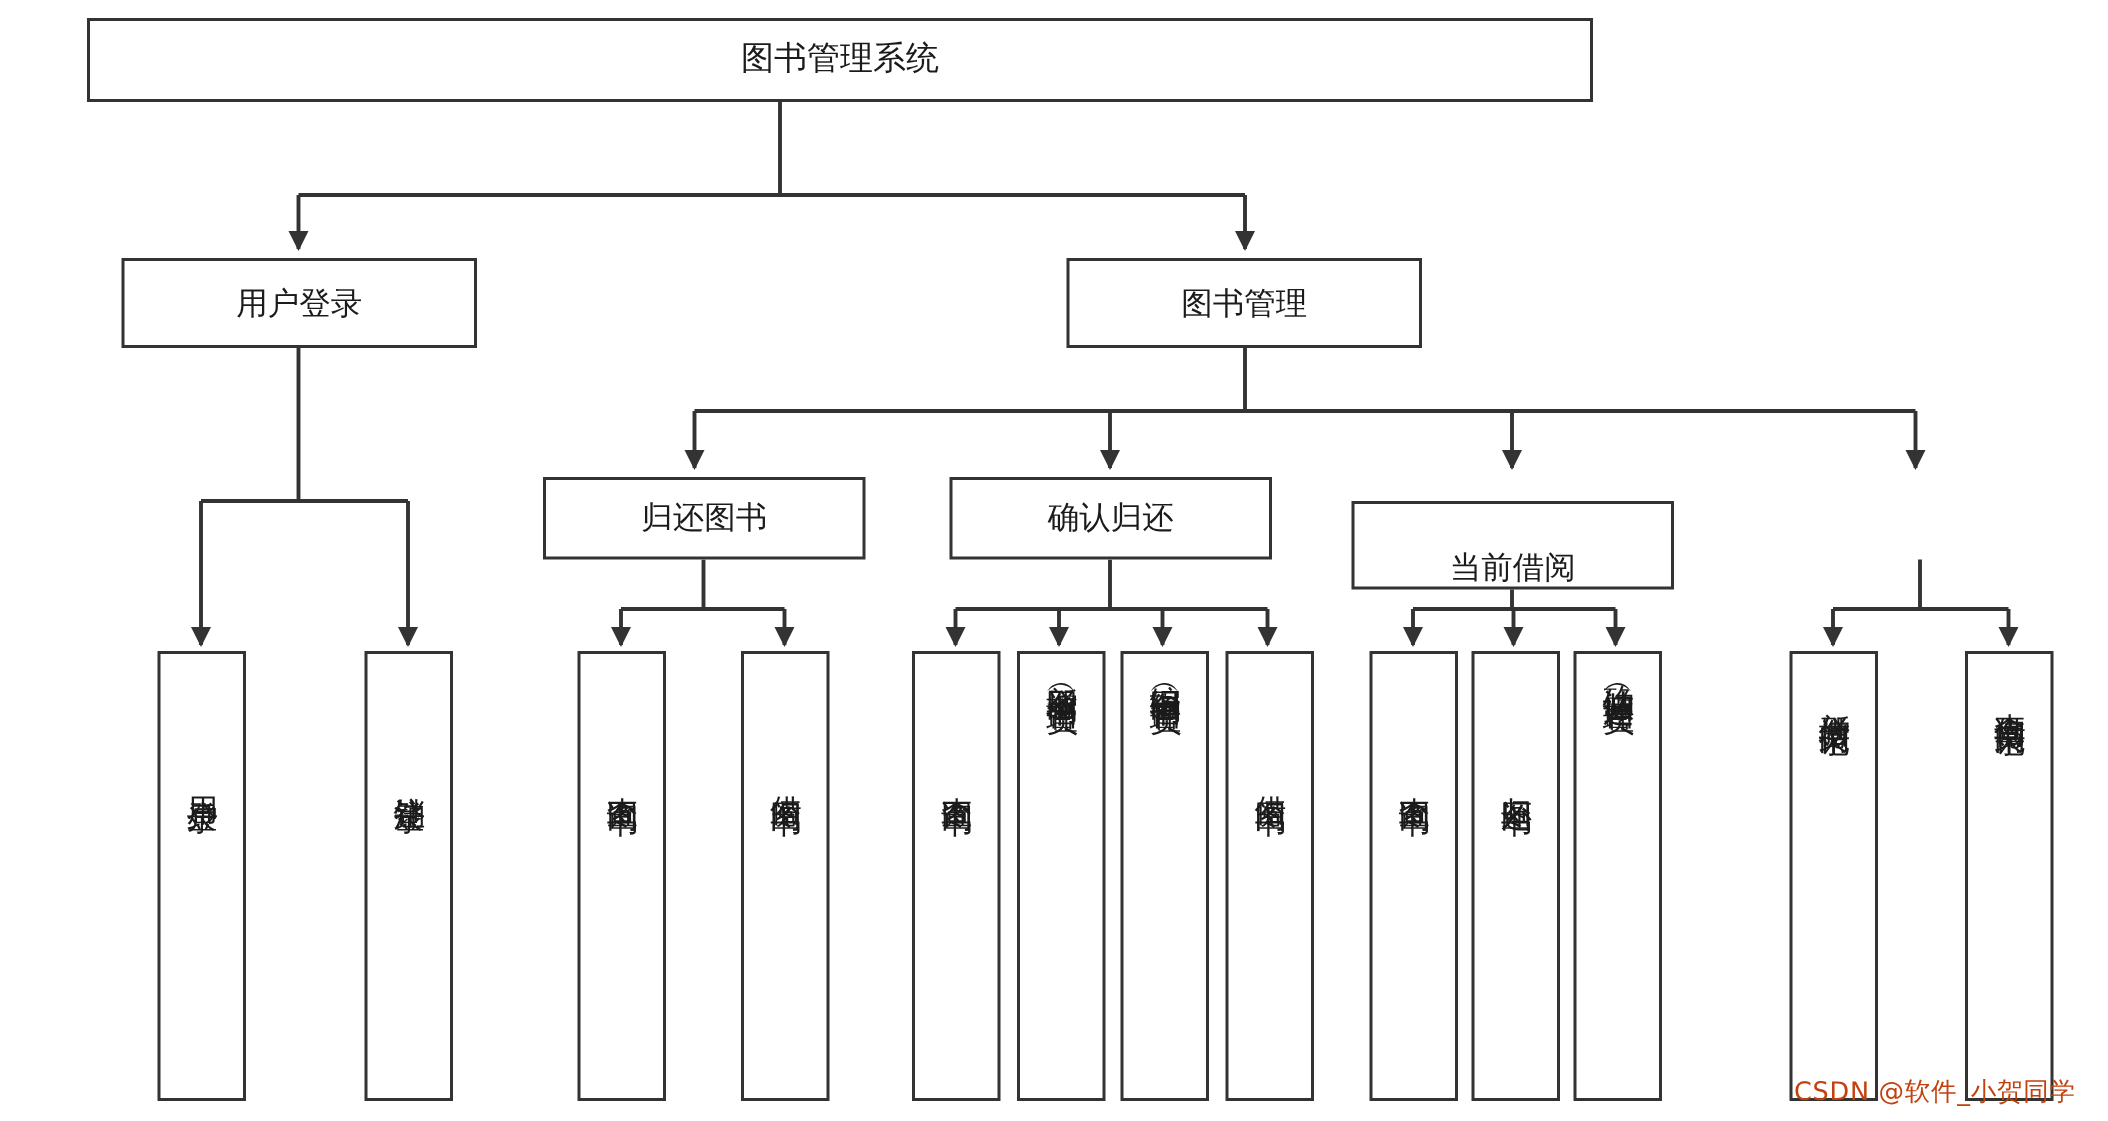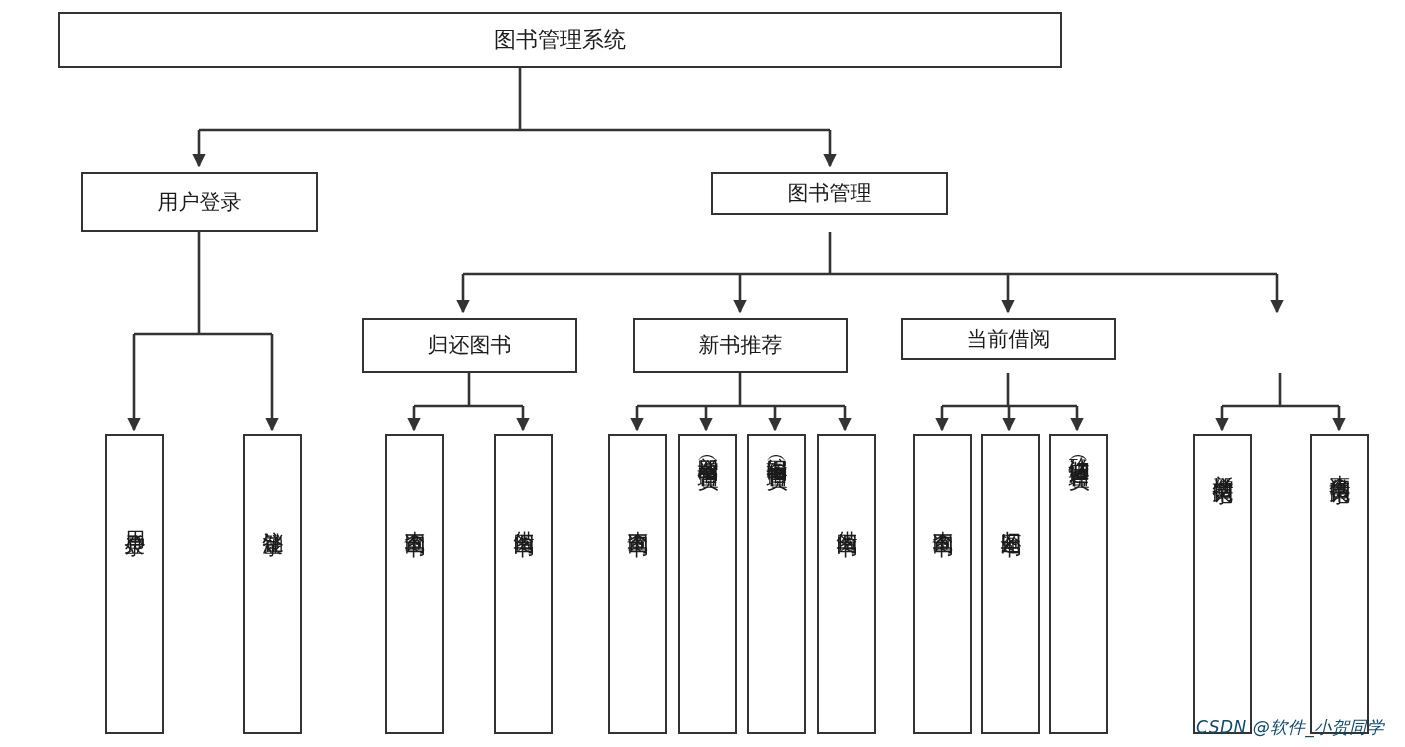--- a/index.html
+++ b/index.html
@@ -58,24 +58,23 @@
     letter-spacing: 2px;
     line-height: 1;
     white-space: nowrap;
   }
   .node.vert.tall .label {
     padding-top: 4px;
   }
   .watermark {
     position: absolute;
     font-size: 17px;
-    color: #0c4a6e;
+    color: #c2410c;
     white-space: nowrap;
     letter-spacing: 0.5px;
-    font-style: italic;
   }
 </style>
 </head>
 <body>
 
 <div id="canvas">
 
   <svg id="wires" viewBox="0 0 1405 747" xmlns="http://www.w3.org/2000/svg">
     <defs>
       <marker id="arrow" viewBox="0 0 10 10" refX="9" refY="5" markerWidth="5.2" markerHeight="5.2" orient="auto-start-reverse">
@@ -127,33 +126,33 @@
   </svg>
 
   <div class="node root horiz" style="left:18px; top:12px; width:1004px; height:56px;margin-left:40px;">
     <span class="label">图书管理系统</span>
   </div>
 
   <div class="node horiz" style="left:81px; top:172px; width:237px; height:60px;">
     <span class="label">用户登录</span>
   </div>
 
-  <div class="node horiz" style="left:711px; top:172px; width:237px; height:43px;">
+  <div class="node horiz" style="left:711px; top:172px; width:237px; height:60px;">
     <span class="label">图书管理</span>
   </div>
 
   <div class="node horiz" style="left:362px; top:318px; width:215px; height:55px;">
     <span class="label">归还图书</span>
   </div>
 
   <div class="node horiz" style="left:633px; top:318px; width:215px; height:55px;">
-    <span class="label">新书推荐</span>
-  </div>
-
-  <div class="node horiz" style="left:901px; top:318px; width:215px; height:42px;">
+    <span class="label">确认归还</span>
+  </div>
+
+  <div class="node horiz" style="left:901px; top:334px; width:215px; height:59px;align-items:flex-end;">
     <span class="label">当前借阅</span>
   </div>
 
 
   <div class="node vert" style="left:105px; top:434px; width:59px; height:300px;">
     <span class="label" style="margin-top:78px;">用户登录</span>
   </div>
 
   <div class="node vert" style="left:243px; top:434px; width:59px; height:300px;">
     <span class="label" style="margin-top:78px;">注销登录</span>

